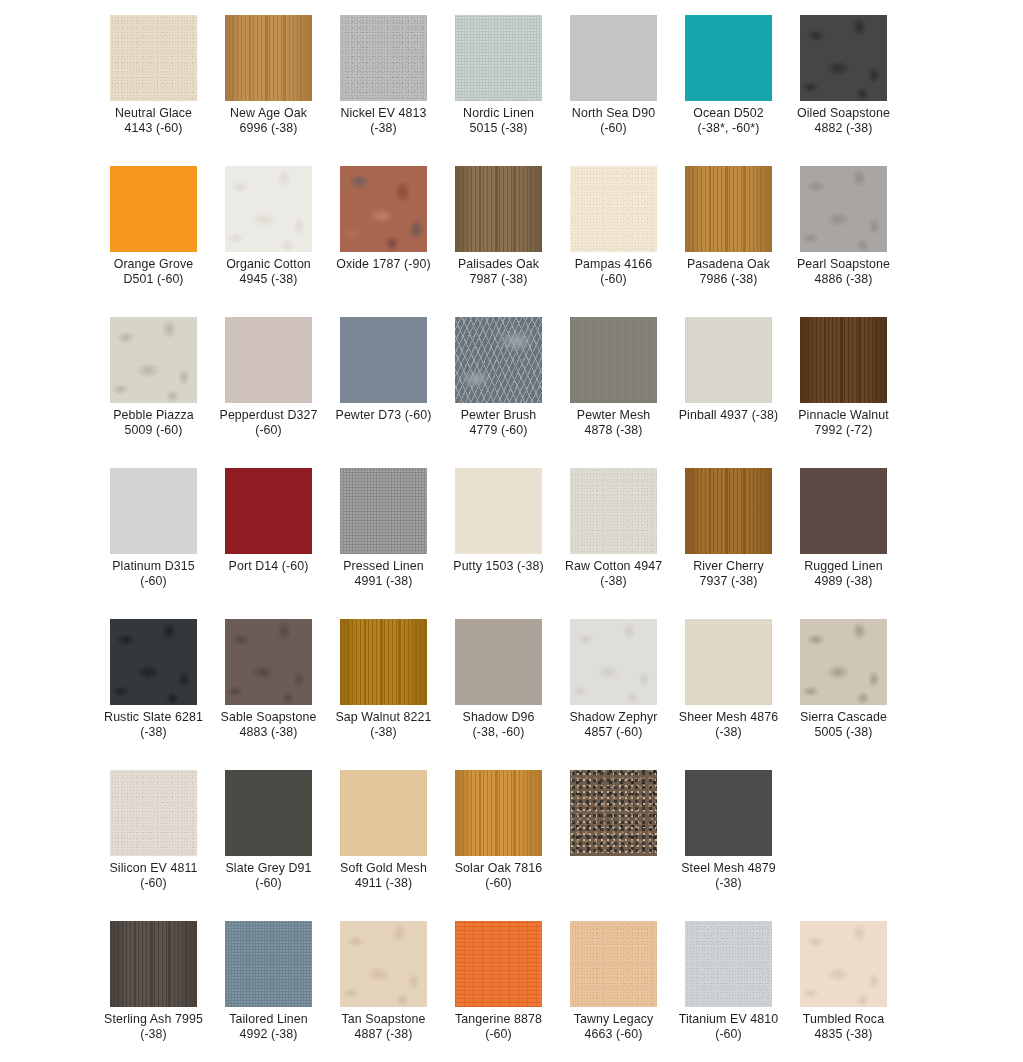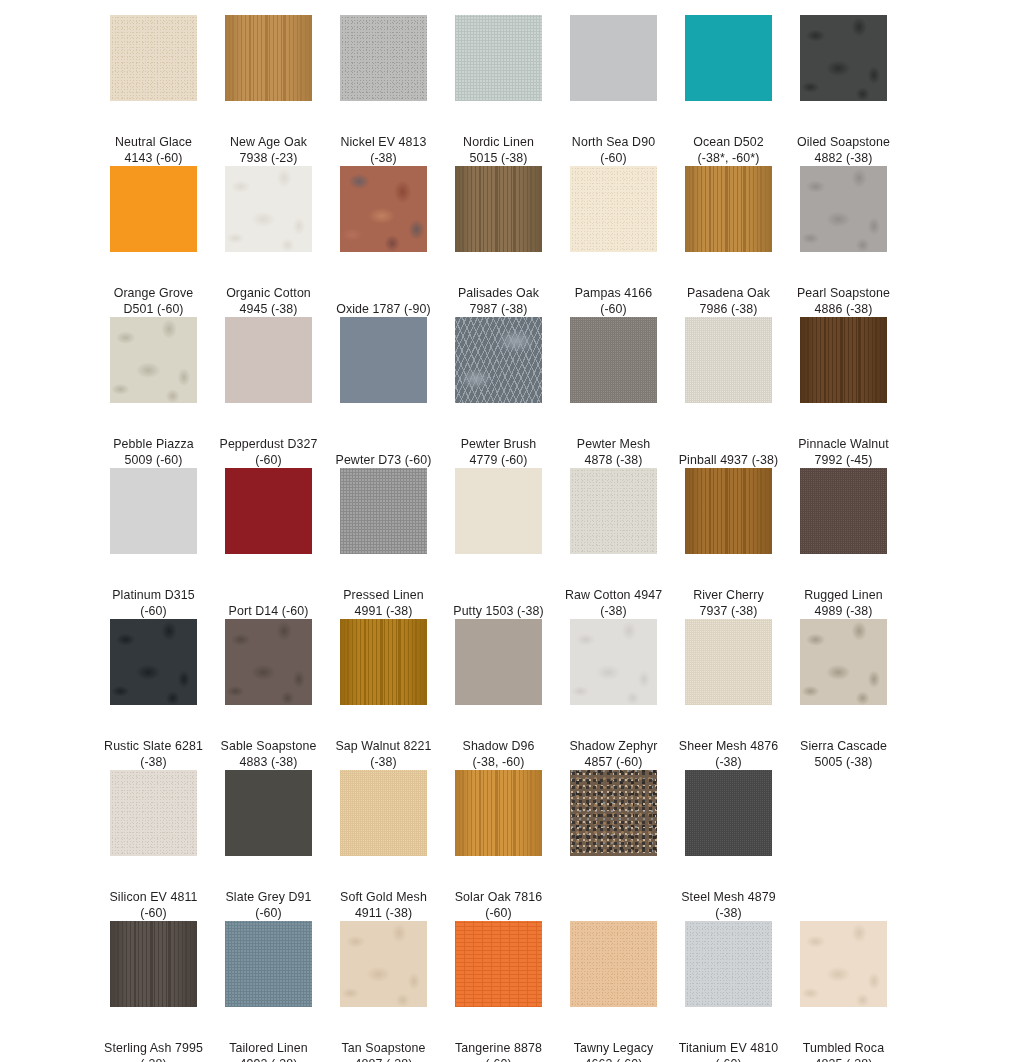--- a/index.html
+++ b/index.html
@@ -27,21 +27,20 @@
     padding-left: 110px;
     box-sizing: border-box;
     height: 151px;
   }
   .swatch-cell {
     width: 87px;
     margin-right: 28px;
     display: flex;
     flex-direction: column;
     align-items: center;
-    justify-content: space-between;
   }
   .swatch-chip {
     width: 87px;
     height: 86px;
     display: block;
     background-repeat: repeat;
     position: relative;
     overflow: hidden;
   }
   .swatch-label {
@@ -58,21 +57,21 @@
 <body>
 
 <div id="swatch-grid">
     <div class="swatch-row">
       <div class="swatch-cell">
         <div class="swatch-chip" title="Neutral Glace 4143 (-60)" style="background-color: rgb(232, 220, 200); background-image: radial-gradient(rgb(214, 198, 171) 0.6px, transparent 0.7px), radial-gradient(rgb(214, 198, 171) 0.5px, transparent 0.6px), radial-gradient(rgb(214, 198, 171) 0.4px, transparent 0.5px); background-size: 5px 5px, 7px 7px, 3px 3px; background-position: 0px 0px, 2px 3px, 1px 4px;"></div>
         <div class="swatch-label">Neutral Glace 4143 (-60)</div>
       </div>
       <div class="swatch-cell">
         <div class="swatch-chip" title="New Age Oak 7938 (-38)" style="background-color: rgb(193, 145, 83); background-image: repeating-linear-gradient(90deg, rgb(168, 122, 63) 0px, rgb(168, 122, 63) 1px, transparent 1px, transparent 4px), repeating-linear-gradient(90deg, transparent 0px, transparent 7px, rgb(168, 122, 63) 7px, rgb(168, 122, 63) 9px, transparent 9px, transparent 17px), linear-gradient(90deg, rgb(168, 122, 63) 0%, transparent 22%, transparent 70%, rgb(168, 122, 63) 100%); background-size: auto, auto, auto; opacity: 1;"></div>
-        <div class="swatch-label">New Age Oak 7938 (-23)</div>
+        <div class="swatch-label">New Age Oak 6996 (-38)</div>
       </div>
       <div class="swatch-cell">
         <div class="swatch-chip" title="Nickel EV 4813 (-38)" style="background-color: rgb(188, 188, 187); background-image: radial-gradient(rgb(156, 156, 155) 0.6px, transparent 0.7px), radial-gradient(rgb(156, 156, 155) 0.5px, transparent 0.6px), radial-gradient(rgb(156, 156, 155) 0.4px, transparent 0.5px); background-size: 5px 5px, 7px 7px, 3px 3px; background-position: 0px 0px, 2px 3px, 1px 4px;"></div>
         <div class="swatch-label">Nickel EV 4813 (-38)</div>
       </div>
       <div class="swatch-cell">
         <div class="swatch-chip" title="Nordic Linen 5015 (-38)" style="background-color: rgb(203, 212, 209); background-image: repeating-linear-gradient(0deg, rgb(184, 194, 191) 0px, rgb(184, 194, 191) 1px, transparent 1px, transparent 3px), repeating-linear-gradient(90deg, rgb(184, 194, 191) 0px, rgb(184, 194, 191) 1px, transparent 1px, transparent 3px); background-size: auto, auto;"></div>
         <div class="swatch-label">Nordic Linen 5015 (-38)</div>
       </div>
       <div class="swatch-cell">
@@ -138,21 +137,21 @@
       <div class="swatch-cell">
         <div class="swatch-chip" title="Pewter Mesh 4878 (-38)" style="background-color: rgb(148, 141, 134); background-image: repeating-linear-gradient(0deg, rgb(128, 122, 116) 0px, rgb(128, 122, 116) 1px, transparent 1px, transparent 2px), repeating-linear-gradient(90deg, rgb(128, 122, 116) 0px, rgb(128, 122, 116) 1px, transparent 1px, transparent 2px);"></div>
         <div class="swatch-label">Pewter Mesh 4878 (-38)</div>
       </div>
       <div class="swatch-cell">
         <div class="swatch-chip" title="Pinball 4937 (-38)" style="background-color: rgb(231, 227, 218); background-image: repeating-linear-gradient(0deg, rgb(215, 210, 200) 0px, rgb(215, 210, 200) 1px, transparent 1px, transparent 2px), repeating-linear-gradient(90deg, rgb(215, 210, 200) 0px, rgb(215, 210, 200) 1px, transparent 1px, transparent 2px);"></div>
         <div class="swatch-label">Pinball 4937 (-38)</div>
       </div>
       <div class="swatch-cell">
         <div class="swatch-chip" title="Pinnacle Walnut 7992 (-38)" style="background-color: rgb(106, 70, 41); background-image: repeating-linear-gradient(90deg, rgb(81, 52, 25) 0px, rgb(81, 52, 25) 1px, transparent 1px, transparent 4px), repeating-linear-gradient(90deg, transparent 0px, transparent 7px, rgb(81, 52, 25) 7px, rgb(81, 52, 25) 9px, transparent 9px, transparent 17px), linear-gradient(90deg, rgb(81, 52, 25) 0%, transparent 22%, transparent 70%, rgb(81, 52, 25) 100%); background-size: auto, auto, auto; opacity: 1;"></div>
-        <div class="swatch-label">Pinnacle Walnut 7992 (-45)</div>
+        <div class="swatch-label">Pinnacle Walnut 7992 (-72)</div>
       </div>
     </div>
     <div class="swatch-row">
       <div class="swatch-cell">
         <div class="swatch-chip" title="Platinum D315 (-60)" style="background-color: rgb(211, 211, 211); background-image: none;"></div>
         <div class="swatch-label">Platinum D315 (-60)</div>
       </div>
       <div class="swatch-cell">
         <div class="swatch-chip" title="Port D14 (-60)" style="background-color: rgb(143, 28, 34); background-image: none;"></div>
         <div class="swatch-label">Port D14 (-60)</div>

